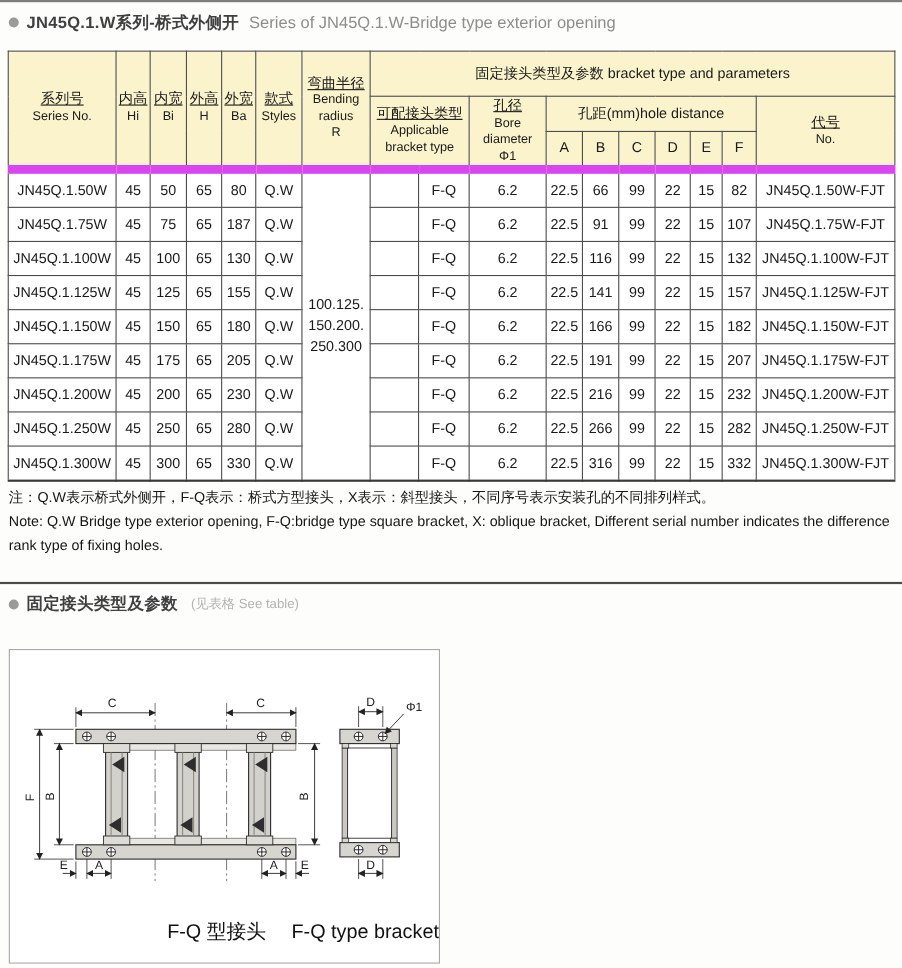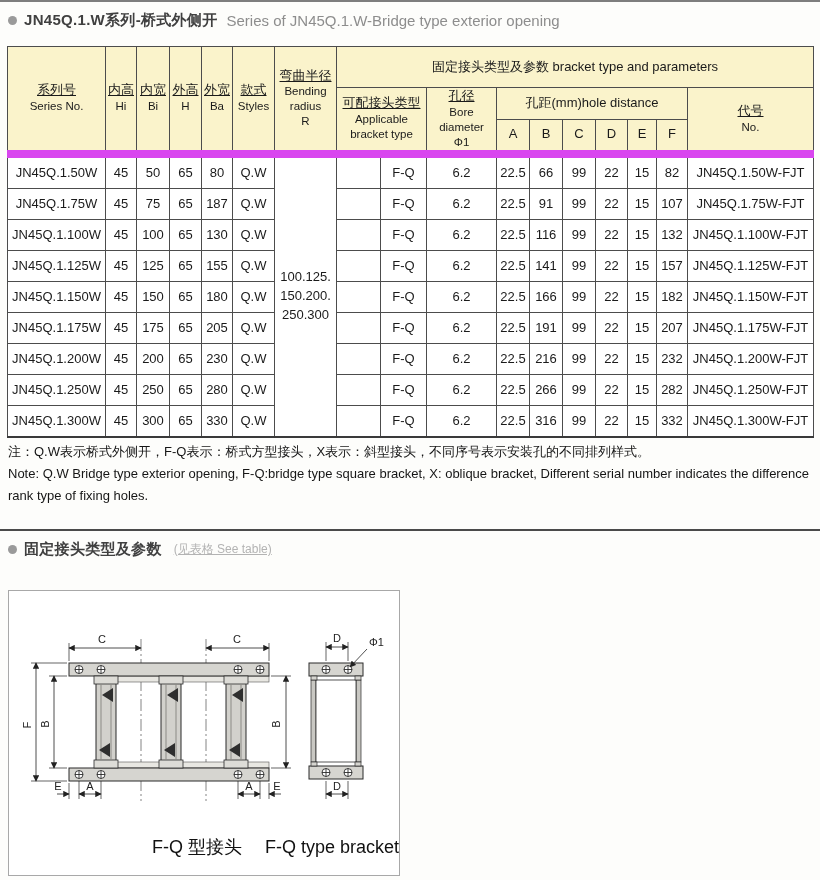--- a/index.html
+++ b/index.html
@@ -6,21 +6,21 @@
   body{
     width:820px;height:880px;background:#fdfdfb;
     font-family:"Liberation Sans","DejaVu Sans",sans-serif;
     color:#1a1a1a;overflow:hidden;position:relative;
   }
   .top-rule{border-top:2px solid #7e7e7e;width:820px;}
   .title-row{display:flex;align-items:center;padding:9px 8px 4px 6px;}
   .bullet{width:9px;height:9px;border-radius:50%;background:#9a9a9a;margin:0 7px 0 2px;flex:0 0 auto;}
   .title-zh{color:#404040;font-weight:bold;font-size:15px;letter-spacing:.3px;}
   .title-en{color:#8d8d8d;font-size:15px;margin-left:9px;}
-  .title-note{color:#b3b3b3;font-size:12px;margin-left:12px;text-decoration:underline;}
+  .title-note{color:#b3b3b3;font-size:12px;margin-left:12px;}
 
   table.spec{border-collapse:collapse;table-layout:fixed;width:806px;margin:12px 0 0 7px;
              font-size:13px;border-bottom:2px solid #3a3a3a;}
   table.spec th,table.spec td{border:1px solid #4c4c4c;padding:0 2px;text-align:center;
              font-weight:normal;overflow:hidden;}
   table.spec thead th{background:#faf3cb;line-height:1.3;}
   table.spec tbody tr:first-child td{border-top:8px solid #d946ef;}
   table.spec tbody td{height:30px;background:#ffffff;}
   .h-zh{font-size:13px;text-decoration:underline;}
   .h-en{font-size:11.5px;}

